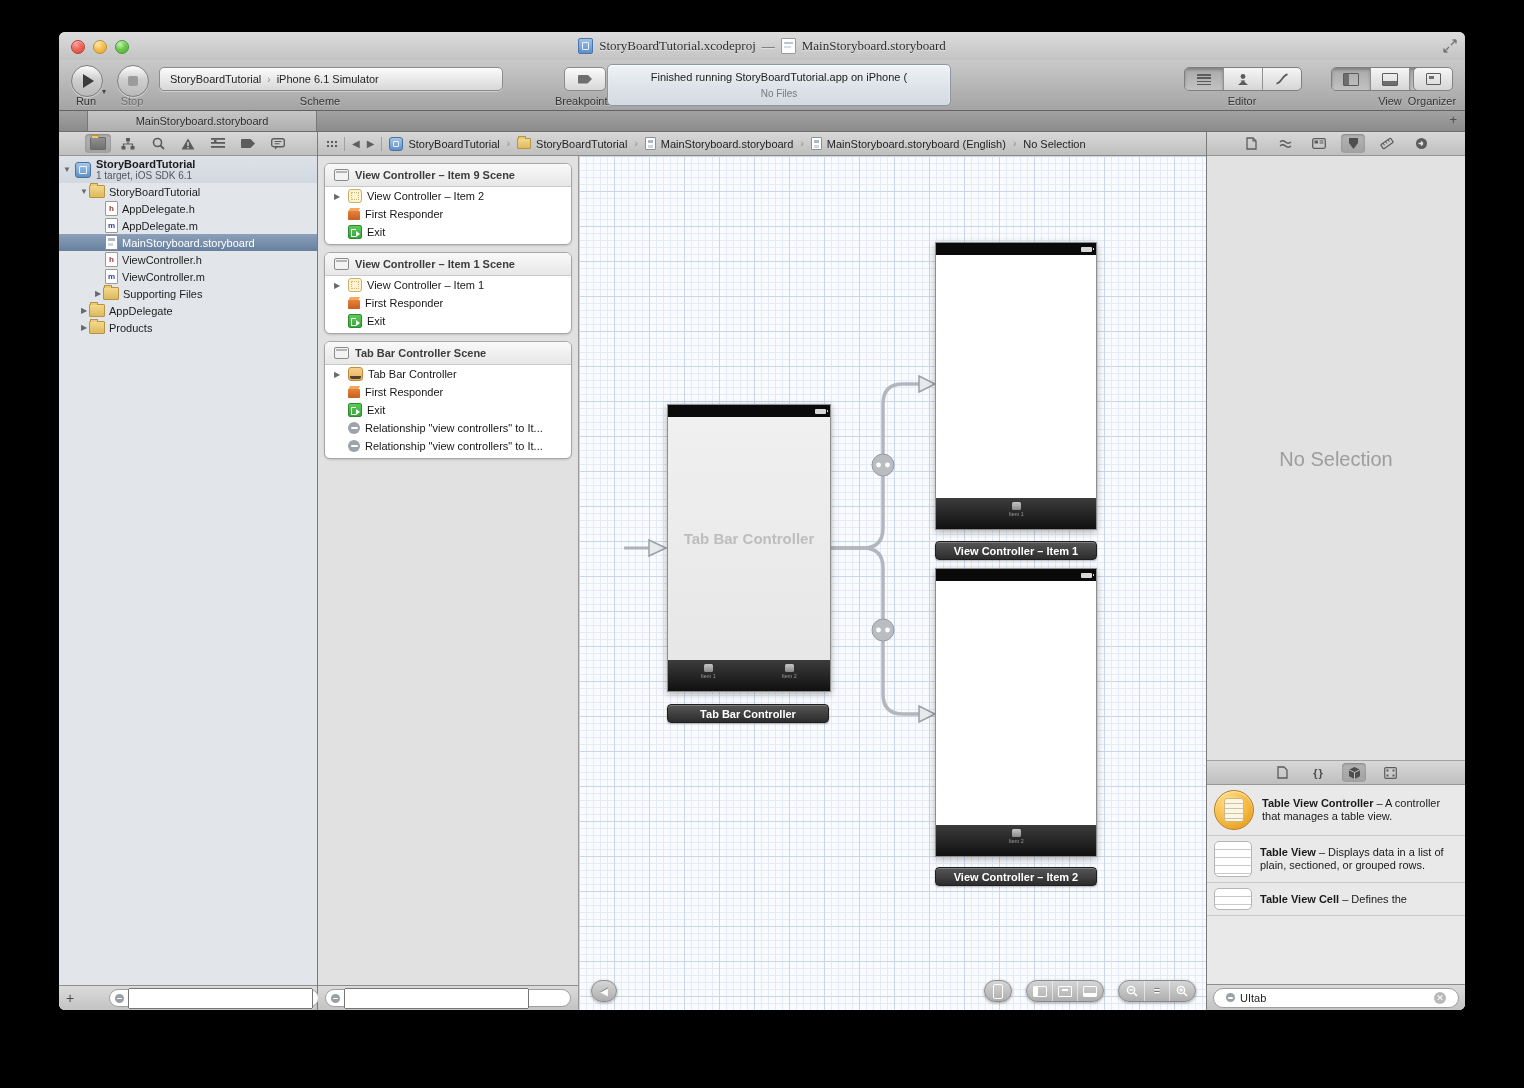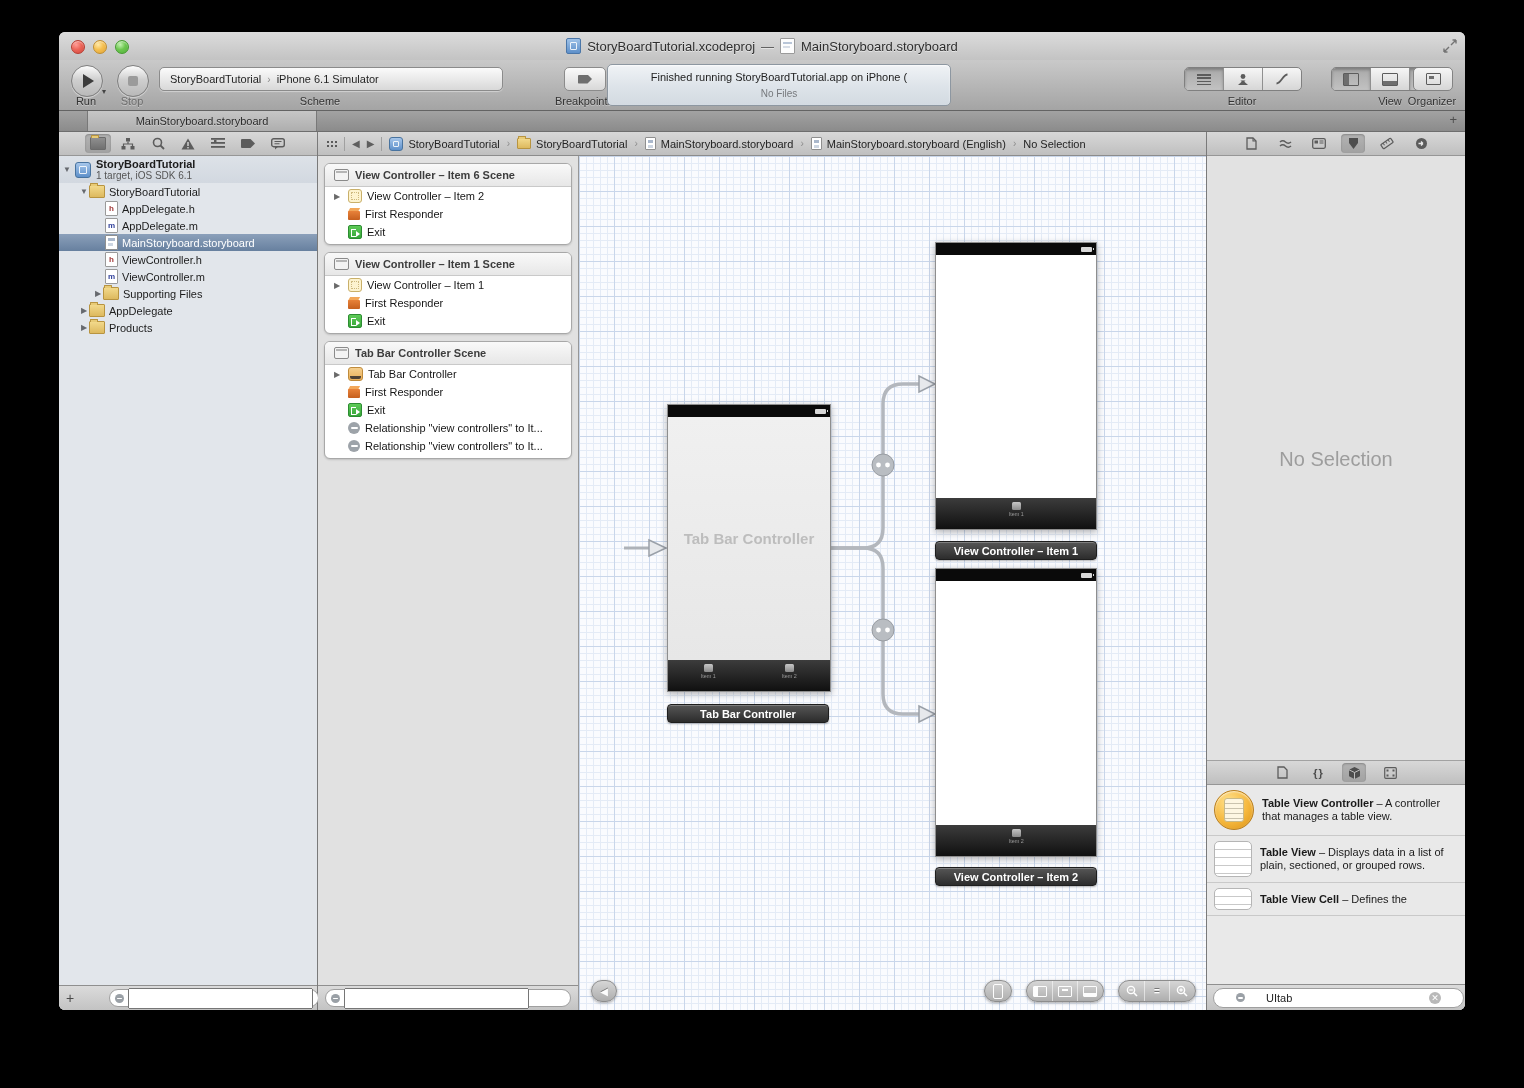--- a/index.html
+++ b/index.html
@@ -9,21 +9,21 @@
     background:#e2e2e2;overflow:hidden;box-shadow:0 0 0 1px rgba(0,0,0,.65),0 14px 40px rgba(0,0,0,.9);}
   
   .titlebar{position:absolute;top:0;left:0;right:0;height:28px;
     background:linear-gradient(#dcdcdc,#c3c3c3);display:flex;align-items:center;}
   .lights{position:absolute;left:12px;top:8px;display:flex;gap:8px;}
   .light{width:12px;height:12px;border-radius:50%;box-shadow:inset 0 1px 1px rgba(255,255,255,.5);}
   .light.red{background:radial-gradient(circle at 35% 30%,#ff9d96,#ec6559 45%,#d0473c);border:1px solid #b63c31;}
   .light.yellow{background:radial-gradient(circle at 35% 30%,#ffe9a8,#f5bf4f 45%,#dfa338);border:1px solid #c08e2f;}
   .light.green{background:radial-gradient(circle at 35% 30%,#c4f2b2,#6cc74f 45%,#4fae38);border:1px solid #449a2f;}
   .wtitle{margin:4px auto;display:flex;align-items:center;gap:6px;font-size:13px;color:#2e2e2e;
-    text-shadow:0 1px 0 rgba(255,255,255,.5);}
+    text-shadow:0 1px 0 rgba(255,255,255,.5);font-family:Liberation Serif, serif;}
   .fsarrows{position:absolute;right:8px;top:7px;width:14px;height:14px;opacity:.75;}
   
   .mini-ic{display:inline-block;width:13px;height:14px;position:relative;}
   .ic-xcodeproj{background:linear-gradient(#9fc2e8,#5d8fc9);border:1px solid #4a76a8;border-radius:2px;}
   .ic-xcodeproj:before{content:"";position:absolute;left:3px;top:3px;right:3px;bottom:3px;border:1px solid rgba(255,255,255,.85);border-radius:1px;}
   .ic-sbdoc{background:#fdfdfd;border:1px solid #9a9a9a;border-radius:1px;}
   .ic-sbdoc:before{content:"";position:absolute;left:2px;top:3px;right:2px;height:2px;background:#b9c6d8;}
   .ic-sbdoc:after{content:"";position:absolute;left:2px;top:7px;right:4px;height:2px;background:#d7dde6;}
   
   .toolbar{position:absolute;top:28px;left:0;right:0;height:50px;
@@ -192,21 +192,21 @@
   .tvc-in{width:18px;height:22px;background:#fdf6e2;border:1px solid #c9b987;border-radius:3px;
     background-image:repeating-linear-gradient(transparent 0 4px,#c9c2ad 4px 5px);}
   .tbc-in{width:20px;height:22px;border-radius:3px;background:linear-gradient(#f7d9a8,#eaa952);border:1px solid #c08a3e;position:relative;}
   .tbc-in:before{content:"";position:absolute;left:0;right:0;bottom:0;height:7px;background:#3f362b;border-radius:0 0 2px 2px;}
   .tbc-in:after{content:"★ …";position:absolute;left:2px;bottom:0px;font-size:5px;color:#bcd3ef;}
   .tv-ic{width:36px;height:34px;flex:none;background:#fff;border:1px solid #b5b5b5;border-radius:5px;
     background-image:repeating-linear-gradient(transparent 0 7px,#c9c9c9 7px 8px);}
   .libsearch{height:25px;background:linear-gradient(#dbdbdb,#c3c3c3);border-top:1px solid #8f8f8f;
     display:flex;align-items:center;padding:0 6px;flex:none;}
   .searchpill{flex:1;height:18px;background:#fff;border:1px solid #9f9f9f;border-radius:10px;
-    display:flex;align-items:center;padding:0 22px;gap:21px;}
+    display:flex;align-items:center;padding:0 12px;gap:5px;}
   .searchpill input{border:none;outline:none;flex:1;font-size:11px;font-family:"Liberation Sans",sans-serif;color:#222;background:transparent;padding:0;}
   .clearx{width:12px;height:12px;border-radius:50%;background:#b9b9b9;color:#fff;font-size:9px;line-height:12px;text-align:center;flex:none;}
 </style>
 </head>
 <body>
 
 <div class="screen">
 <div class="window">
 
   <div class="titlebar">
@@ -462,21 +462,21 @@
       </div>
 
       <div class="editor-body">
 
         <div class="outline">
           <div class="scenes">
 
             <div class="scenebox">
               <div class="scenehdr">
                 <span class="win-ic"></span>
-                <span>View Controller – Item 6 Scene</span>
+                <span>View Controller – Item 9 Scene</span>
               </div>
               <div class="srow">
                 <span class="disc">▶</span>
                 <span class="vc-ic"></span>
                 <span>View Controller – Item 2</span>
               </div>
               <div class="srow">
                 <span class="disc"></span>
                 <span class="fr-ic">
                       <span class="t"></span>

